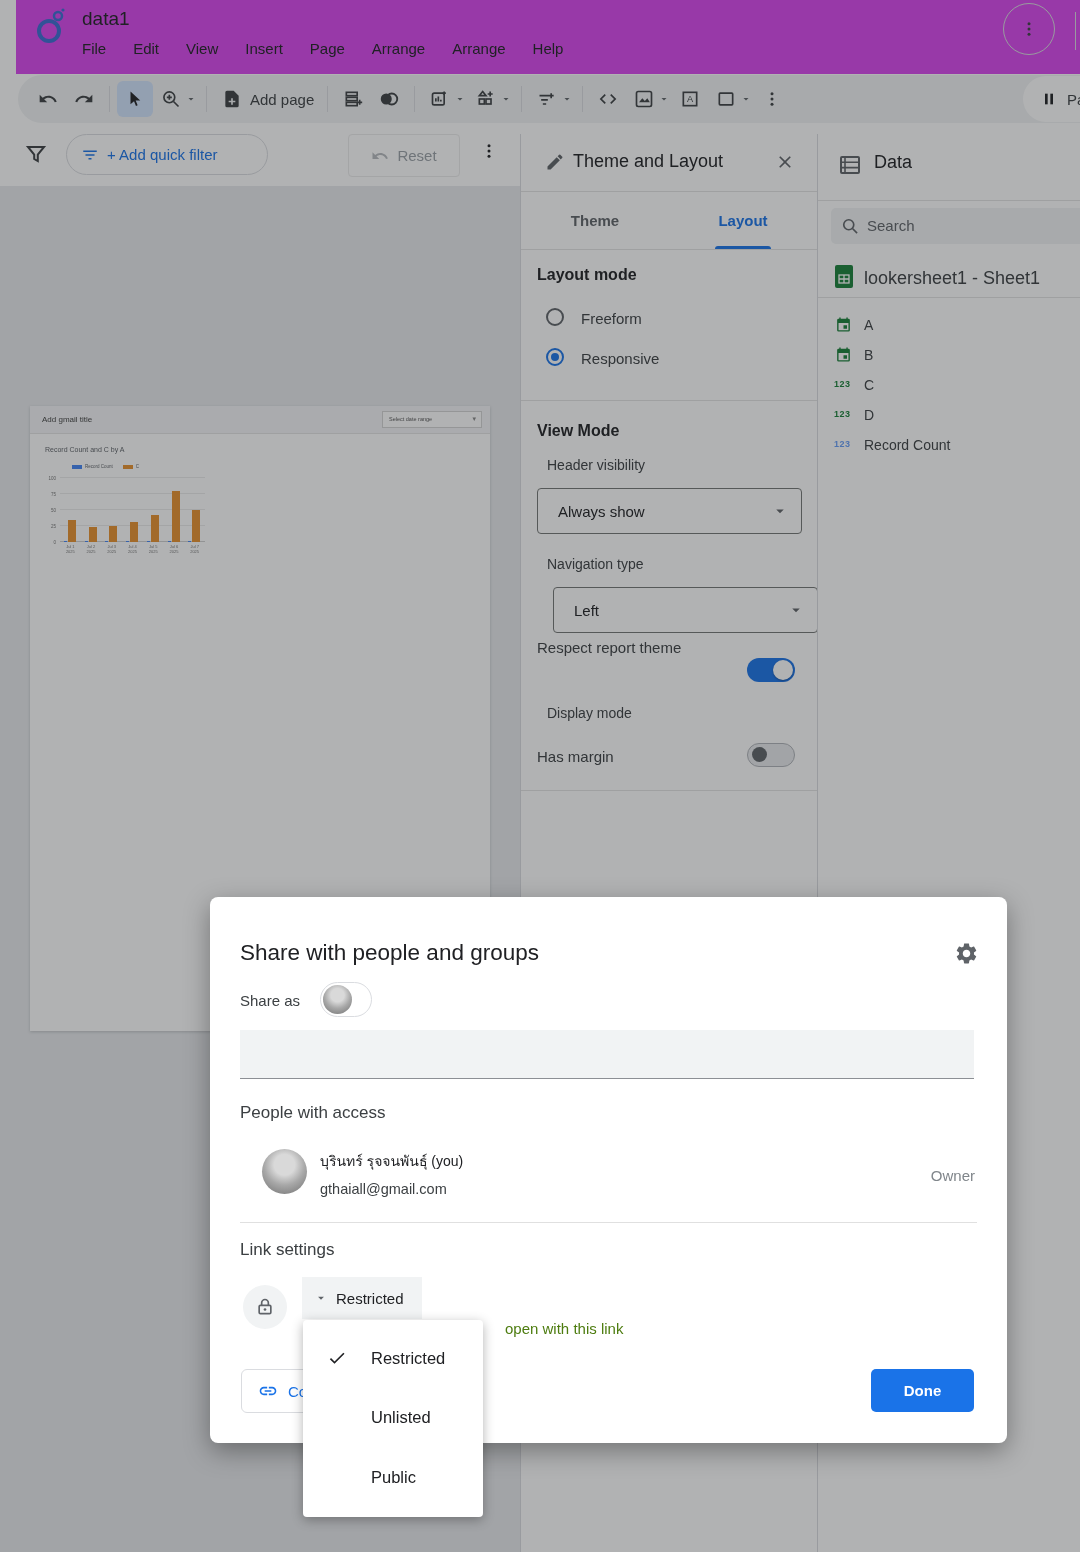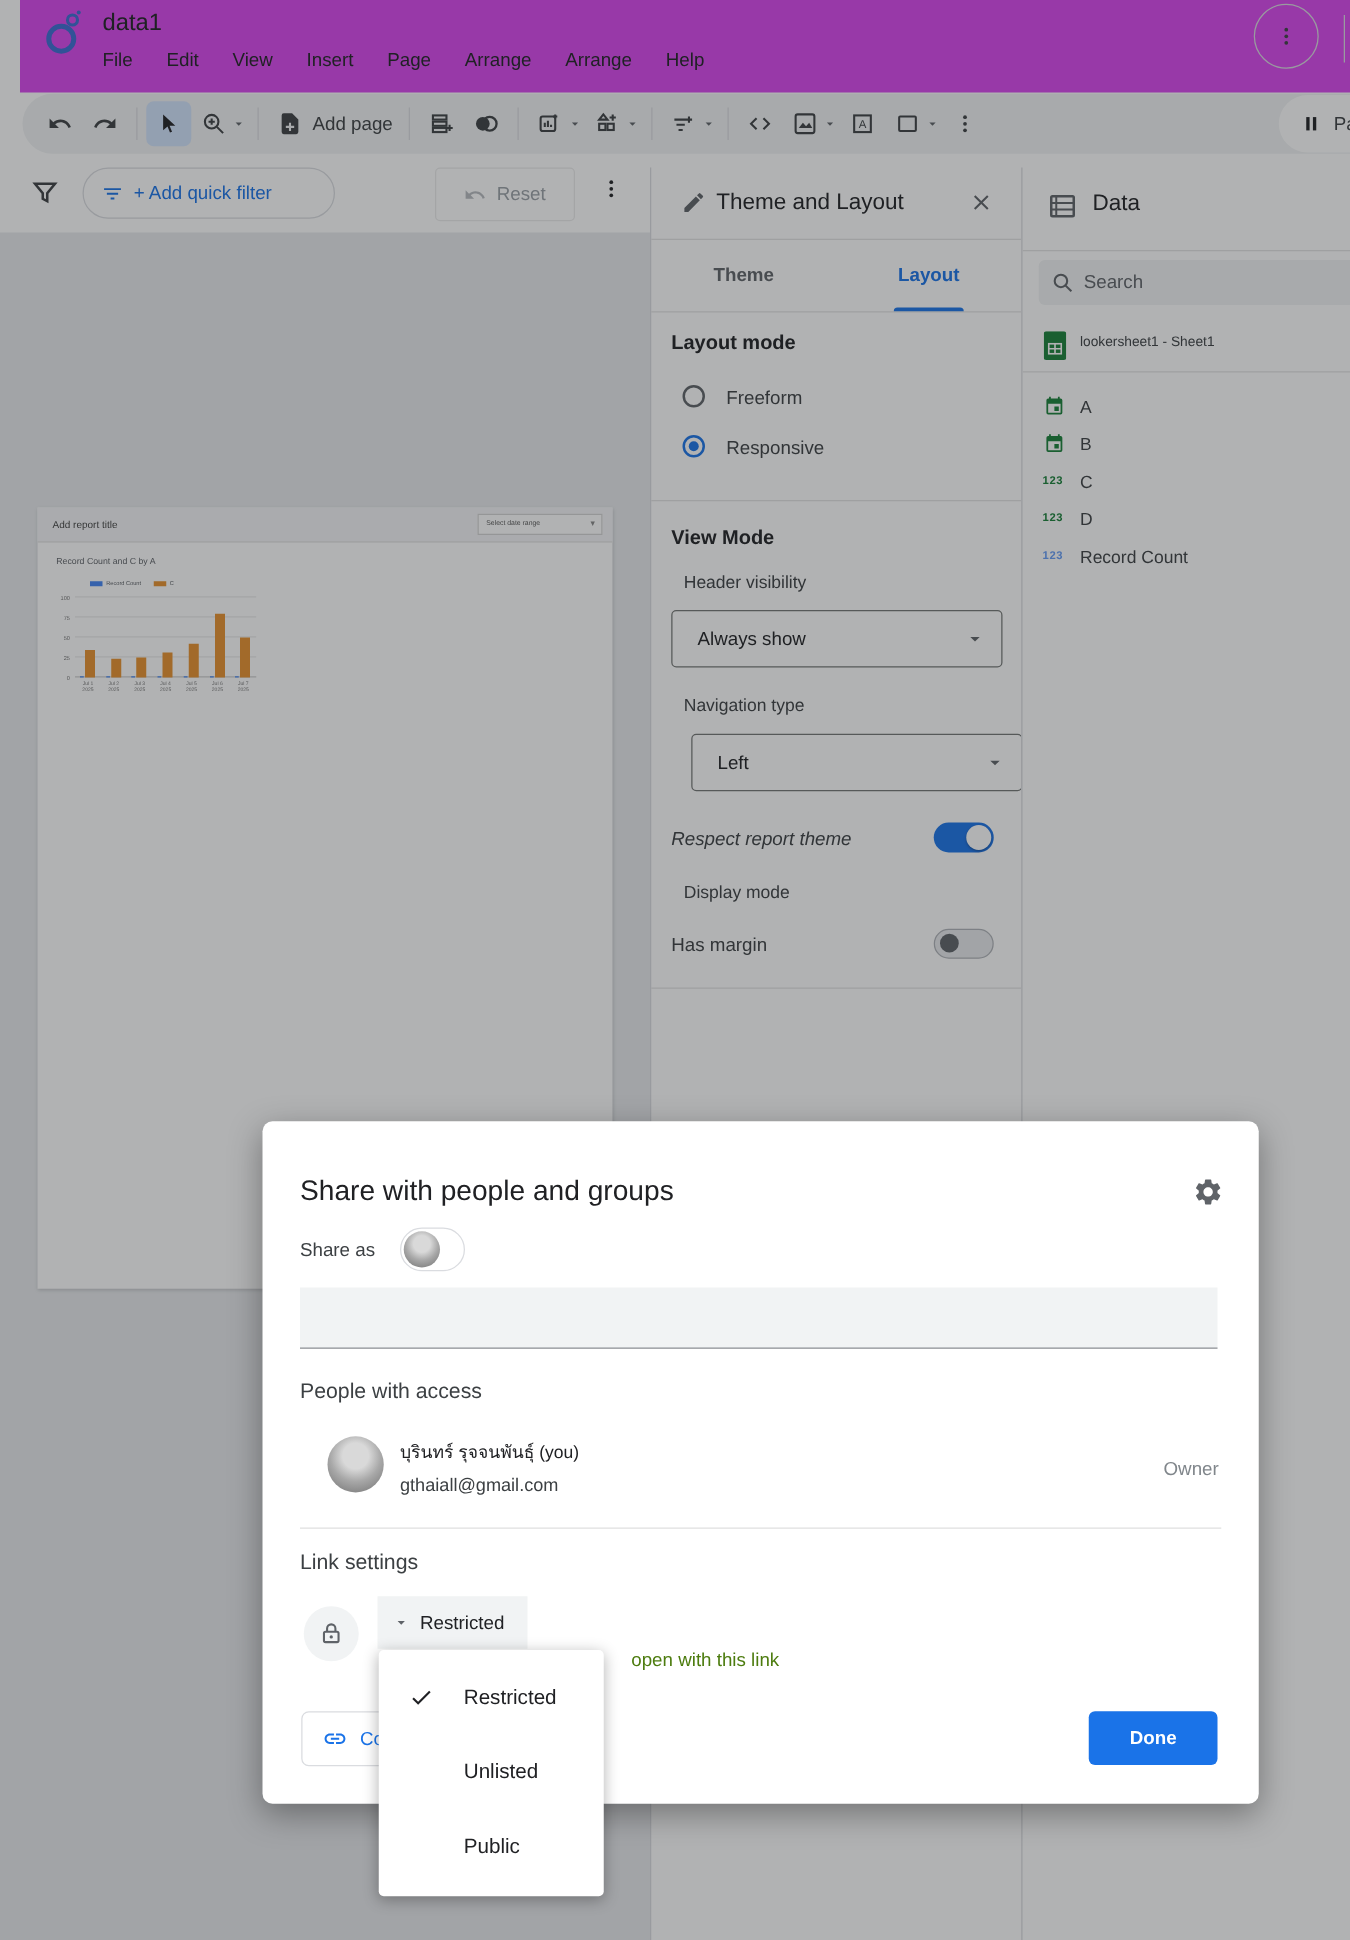--- a/index.html
+++ b/index.html
@@ -65,21 +65,21 @@
   .toggle.on{background:#1a73e8;}
   .toggle.on .knob{position:absolute;right:2px;top:2px;width:20px;height:20px;border-radius:50%;background:#fff;box-shadow:0 1px 2px rgba(0,0,0,.3);}
   .toggle.off{background:#e8eaed;border:1px solid #b0b3b8;box-sizing:border-box;}
   .toggle.off .knob{position:absolute;left:4px;top:3px;width:15px;height:15px;border-radius:50%;background:#5f6368;}
   
   .data-panel{position:absolute;left:817px;top:134px;width:263px;height:1418px;background:#fff;border-left:1px solid #dadce0;box-sizing:border-box;overflow:hidden;}
   .dp-title{position:absolute;left:56px;top:18px;font-size:18px;color:#202124;}
   .dp-search{position:absolute;left:13px;top:74px;width:262px;height:36px;background:#f1f3f4;border-radius:5px;}
   .dp-search .ph{position:absolute;left:36px;top:9px;font-size:15px;color:#5f6368;}
   .dp-source{position:absolute;left:0;top:122px;width:100%;height:42px;border-bottom:1px solid #e3e3e3;box-sizing:border-box;}
-  .dp-source .nm{position:absolute;left:46px;top:12px;font-size:11px;color:#3c4043;}
+  .dp-source .nm{position:absolute;left:46px;top:12px;font-size:18px;color:#3c4043;}
   .dp-field{position:absolute;left:0;width:100%;height:30px;}
   .dp-field .nm{position:absolute;left:46px;top:7px;font-size:14px;color:#3c4043;}
   .num123{font-size:9px;font-weight:bold;letter-spacing:.5px;}
   
   .scrim{position:absolute;left:0;top:0;width:1080px;height:1552px;background:rgba(32,33,36,.35);z-index:10;}
   .dialog{position:absolute;left:210px;top:897px;width:797px;height:546px;background:#fff;border-radius:8px;box-shadow:0 8px 26px rgba(0,0,0,.35);z-index:20;}
   .dlg-title{position:absolute;left:30px;top:43px;font-size:22.5px;color:#202124;}
   .gear-btn{position:absolute;right:28px;top:44px;color:#5f6368;}
   .share-as{position:absolute;left:30px;top:95px;font-size:15px;color:#3c4043;}
   .avatar-pill{position:absolute;left:110px;top:85px;width:52px;height:35px;border:1px solid #dadce0;border-radius:18px;box-sizing:border-box;background:#fff;}
@@ -331,21 +331,21 @@
         <circle cx="12" cy="5" r="2"></circle>
         <circle cx="12" cy="12" r="2"></circle>
         <circle cx="12" cy="19" r="2"></circle>
       </svg>
     </div>
 </div>
 
 <div class="canvas">
   <div class="page">
     <div class="page-head">
-      <span class="ttl">Add report title</span>
+      <span class="ttl">Add gmail title</span>
       <div class="daterange">
         <span class="txt">Select date range</span>
         <span class="car">▾</span>
       </div>
     </div>
     <div class="chart-title">Record Count and C by A</div>
     <div class="legend">
       <span class="it">
           <span class="sw" style="background:#4285f4"></span>
           <span>Record Count</span>
@@ -432,21 +432,21 @@
   </div>
   <div class="abs field-label" style="left:26px;top:422px;">Navigation type</div>
   <div class="selectbox" style="left:32px;top:453px;">
     <span class="val">Left</span>
     <span class="car">
         <svg width="18" height="18" viewBox="0 0 24 24" fill="#5f6368">
           <path d="M7 10l5 5 5-5z"></path>
         </svg>
       </span>
   </div>
-  <div class="abs r-label" style="left:16px;top:529px;font-style:italic;">Respect report theme</div>
+  <div class="abs r-label" style="left:16px;top:505px;">Respect report theme</div>
   <div class="toggle on" style="left:226px;top:524px;">
       <span class="knob"></span>
     </div>
   <div class="abs field-label" style="left:26px;top:571px;">Display mode</div>
   <div class="abs r-label" style="left:16px;top:614px;">Has margin</div>
   <div class="toggle off" style="left:226px;top:609px;">
       <span class="knob"></span>
     </div>
   <div class="hdiv" style="top:656px;"></div>
 </div>

